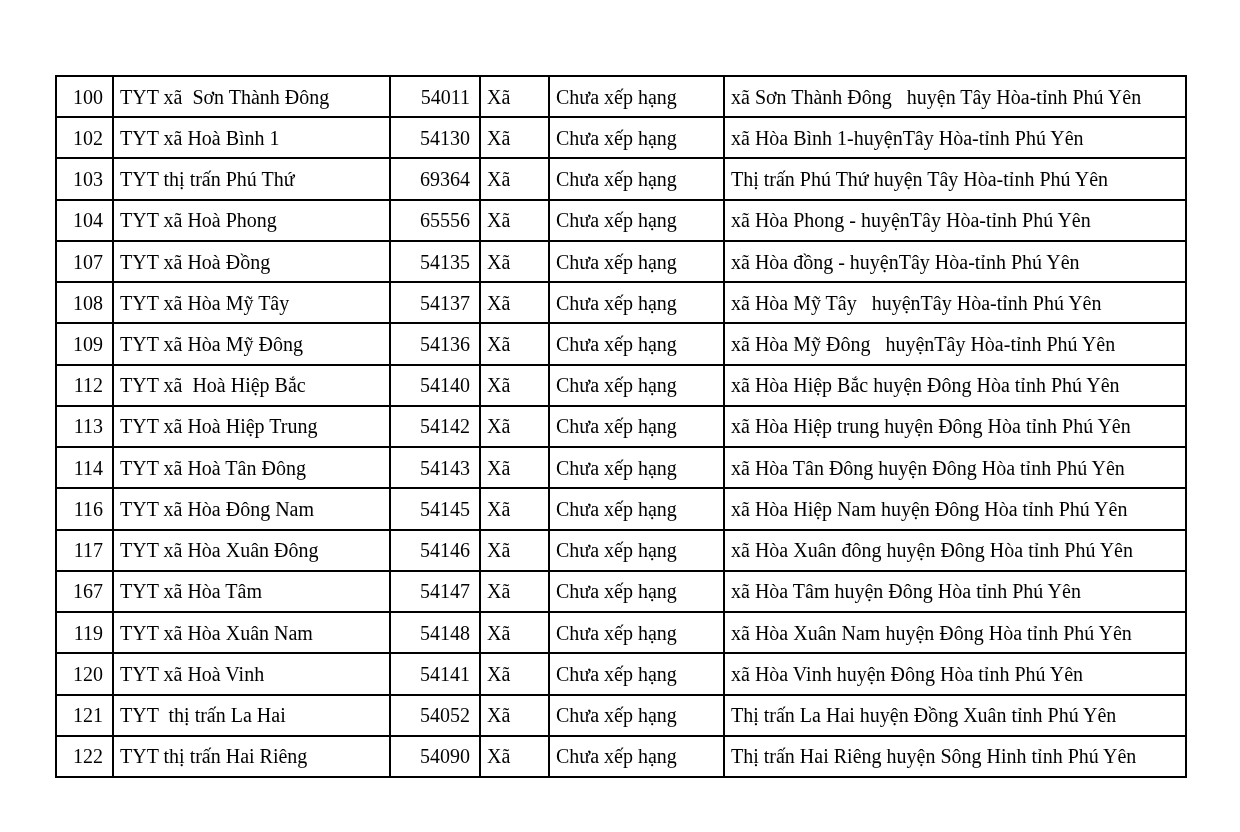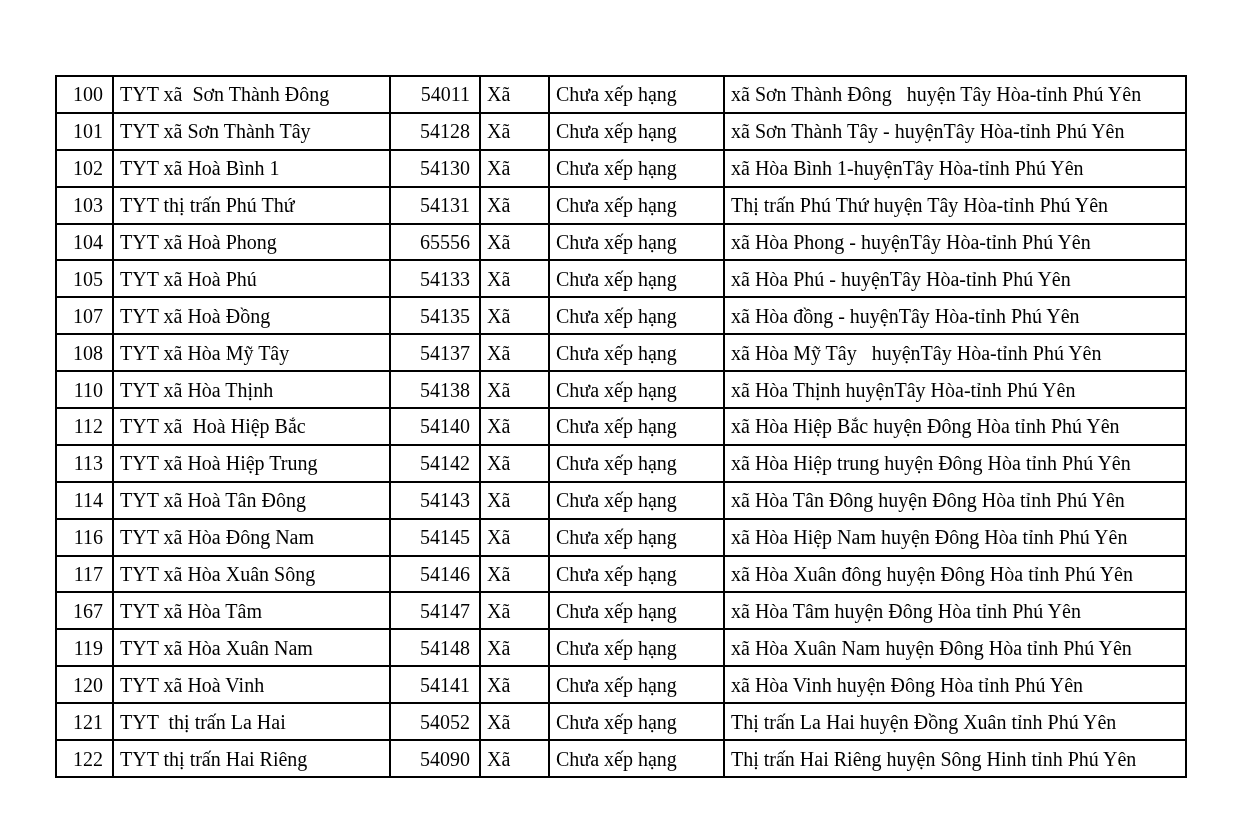--- a/index.html
+++ b/index.html
@@ -59,82 +59,66 @@
     <tbody>
         <tr>
           <td class="align-right">100</td>
           <td class="align-left">TYT xã  Sơn Thành Đông</td>
           <td class="align-right">54011</td>
           <td class="align-left">Xã</td>
           <td class="align-left">Chưa xếp hạng</td>
           <td class="align-left">xã Sơn Thành Đông   huyện Tây Hòa-tỉnh Phú Yên</td>
         </tr>
         <tr>
-          <td class="align-right">101</td>
-          <td class="align-left">TYT xã Sơn Thành Tây</td>
-          <td class="align-right">54128</td>
-          <td class="align-left">Xã</td>
-          <td class="align-left">Chưa xếp hạng</td>
-          <td class="align-left">xã Sơn Thành Tây - huyệnTây Hòa-tỉnh Phú Yên</td>
-        </tr>
-        <tr>
           <td class="align-right">102</td>
           <td class="align-left">TYT xã Hoà Bình 1</td>
           <td class="align-right">54130</td>
           <td class="align-left">Xã</td>
           <td class="align-left">Chưa xếp hạng</td>
           <td class="align-left">xã Hòa Bình 1-huyệnTây Hòa-tỉnh Phú Yên</td>
         </tr>
         <tr>
           <td class="align-right">103</td>
           <td class="align-left">TYT thị trấn Phú Thứ</td>
-          <td class="align-right">54131</td>
+          <td class="align-right">69364</td>
           <td class="align-left">Xã</td>
           <td class="align-left">Chưa xếp hạng</td>
           <td class="align-left">Thị trấn Phú Thứ huyện Tây Hòa-tỉnh Phú Yên</td>
         </tr>
         <tr>
           <td class="align-right">104</td>
           <td class="align-left">TYT xã Hoà Phong</td>
           <td class="align-right">65556</td>
           <td class="align-left">Xã</td>
           <td class="align-left">Chưa xếp hạng</td>
           <td class="align-left">xã Hòa Phong - huyệnTây Hòa-tỉnh Phú Yên</td>
         </tr>
         <tr>
-          <td class="align-right">105</td>
-          <td class="align-left">TYT xã Hoà Phú</td>
-          <td class="align-right">54133</td>
-          <td class="align-left">Xã</td>
-          <td class="align-left">Chưa xếp hạng</td>
-          <td class="align-left">xã Hòa Phú - huyệnTây Hòa-tỉnh Phú Yên</td>
-        </tr>
-        <tr>
           <td class="align-right">107</td>
           <td class="align-left">TYT xã Hoà Đồng</td>
           <td class="align-right">54135</td>
           <td class="align-left">Xã</td>
           <td class="align-left">Chưa xếp hạng</td>
           <td class="align-left">xã Hòa đồng - huyệnTây Hòa-tỉnh Phú Yên</td>
         </tr>
         <tr>
           <td class="align-right">108</td>
           <td class="align-left">TYT xã Hòa Mỹ Tây</td>
           <td class="align-right">54137</td>
           <td class="align-left">Xã</td>
           <td class="align-left">Chưa xếp hạng</td>
           <td class="align-left">xã Hòa Mỹ Tây   huyệnTây Hòa-tỉnh Phú Yên</td>
         </tr>
         <tr>
-          <td class="align-right">110</td>
-          <td class="align-left">TYT xã Hòa Thịnh</td>
-          <td class="align-right">54138</td>
-          <td class="align-left">Xã</td>
-          <td class="align-left">Chưa xếp hạng</td>
-          <td class="align-left">xã Hòa Thịnh huyệnTây Hòa-tỉnh Phú Yên</td>
+          <td class="align-right">109</td>
+          <td class="align-left">TYT xã Hòa Mỹ Đông</td>
+          <td class="align-right">54136</td>
+          <td class="align-left">Xã</td>
+          <td class="align-left">Chưa xếp hạng</td>
+          <td class="align-left">xã Hòa Mỹ Đông   huyệnTây Hòa-tỉnh Phú Yên</td>
         </tr>
         <tr>
           <td class="align-right">112</td>
           <td class="align-left">TYT xã  Hoà Hiệp Bắc</td>
           <td class="align-right">54140</td>
           <td class="align-left">Xã</td>
           <td class="align-left">Chưa xếp hạng</td>
           <td class="align-left">xã Hòa Hiệp Bắc huyện Đông Hòa tỉnh Phú Yên</td>
         </tr>
         <tr>
@@ -156,21 +140,21 @@
         <tr>
           <td class="align-right">116</td>
           <td class="align-left">TYT xã Hòa Đông Nam</td>
           <td class="align-right">54145</td>
           <td class="align-left">Xã</td>
           <td class="align-left">Chưa xếp hạng</td>
           <td class="align-left">xã Hòa Hiệp Nam huyện Đông Hòa tỉnh Phú Yên</td>
         </tr>
         <tr>
           <td class="align-right">117</td>
-          <td class="align-left">TYT xã Hòa Xuân Sông</td>
+          <td class="align-left">TYT xã Hòa Xuân Đông</td>
           <td class="align-right">54146</td>
           <td class="align-left">Xã</td>
           <td class="align-left">Chưa xếp hạng</td>
           <td class="align-left">xã Hòa Xuân đông huyện Đông Hòa tỉnh Phú Yên</td>
         </tr>
         <tr>
           <td class="align-right">167</td>
           <td class="align-left">TYT xã Hòa Tâm</td>
           <td class="align-right">54147</td>
           <td class="align-left">Xã</td>

